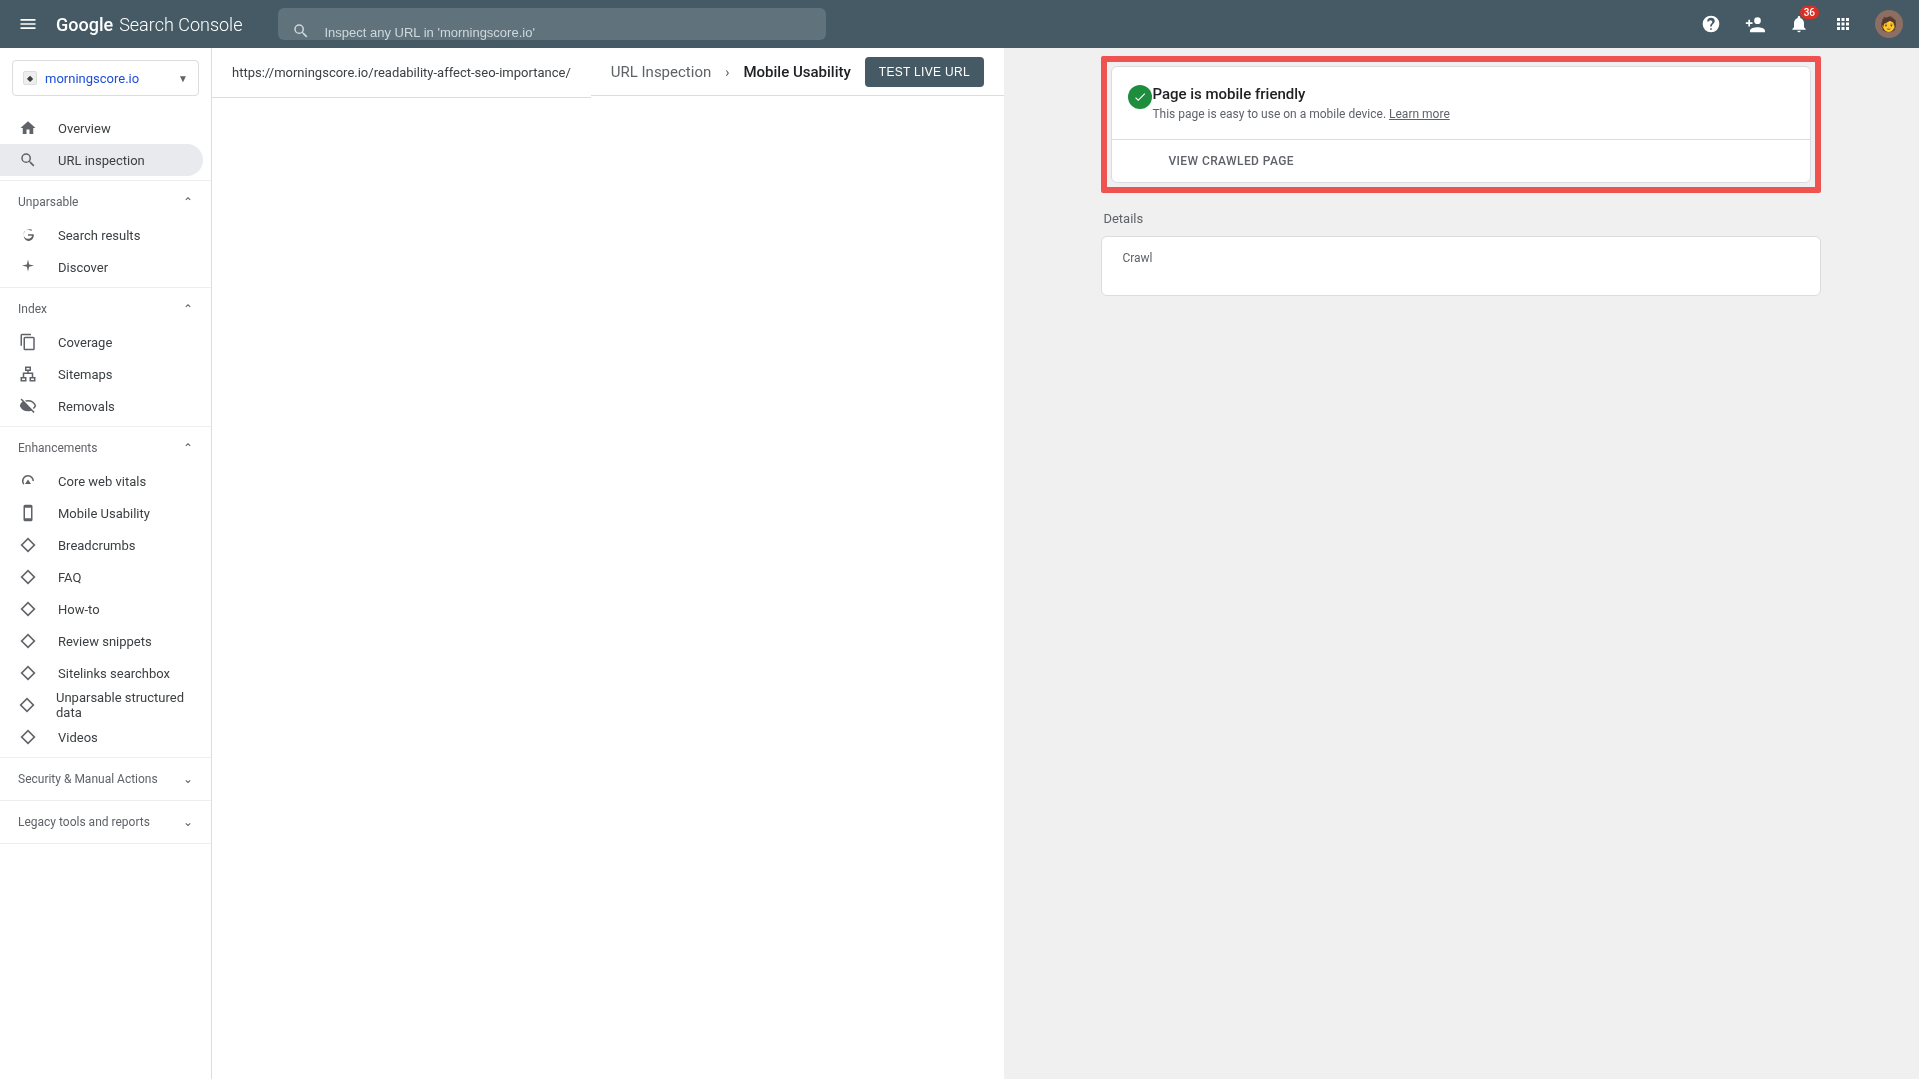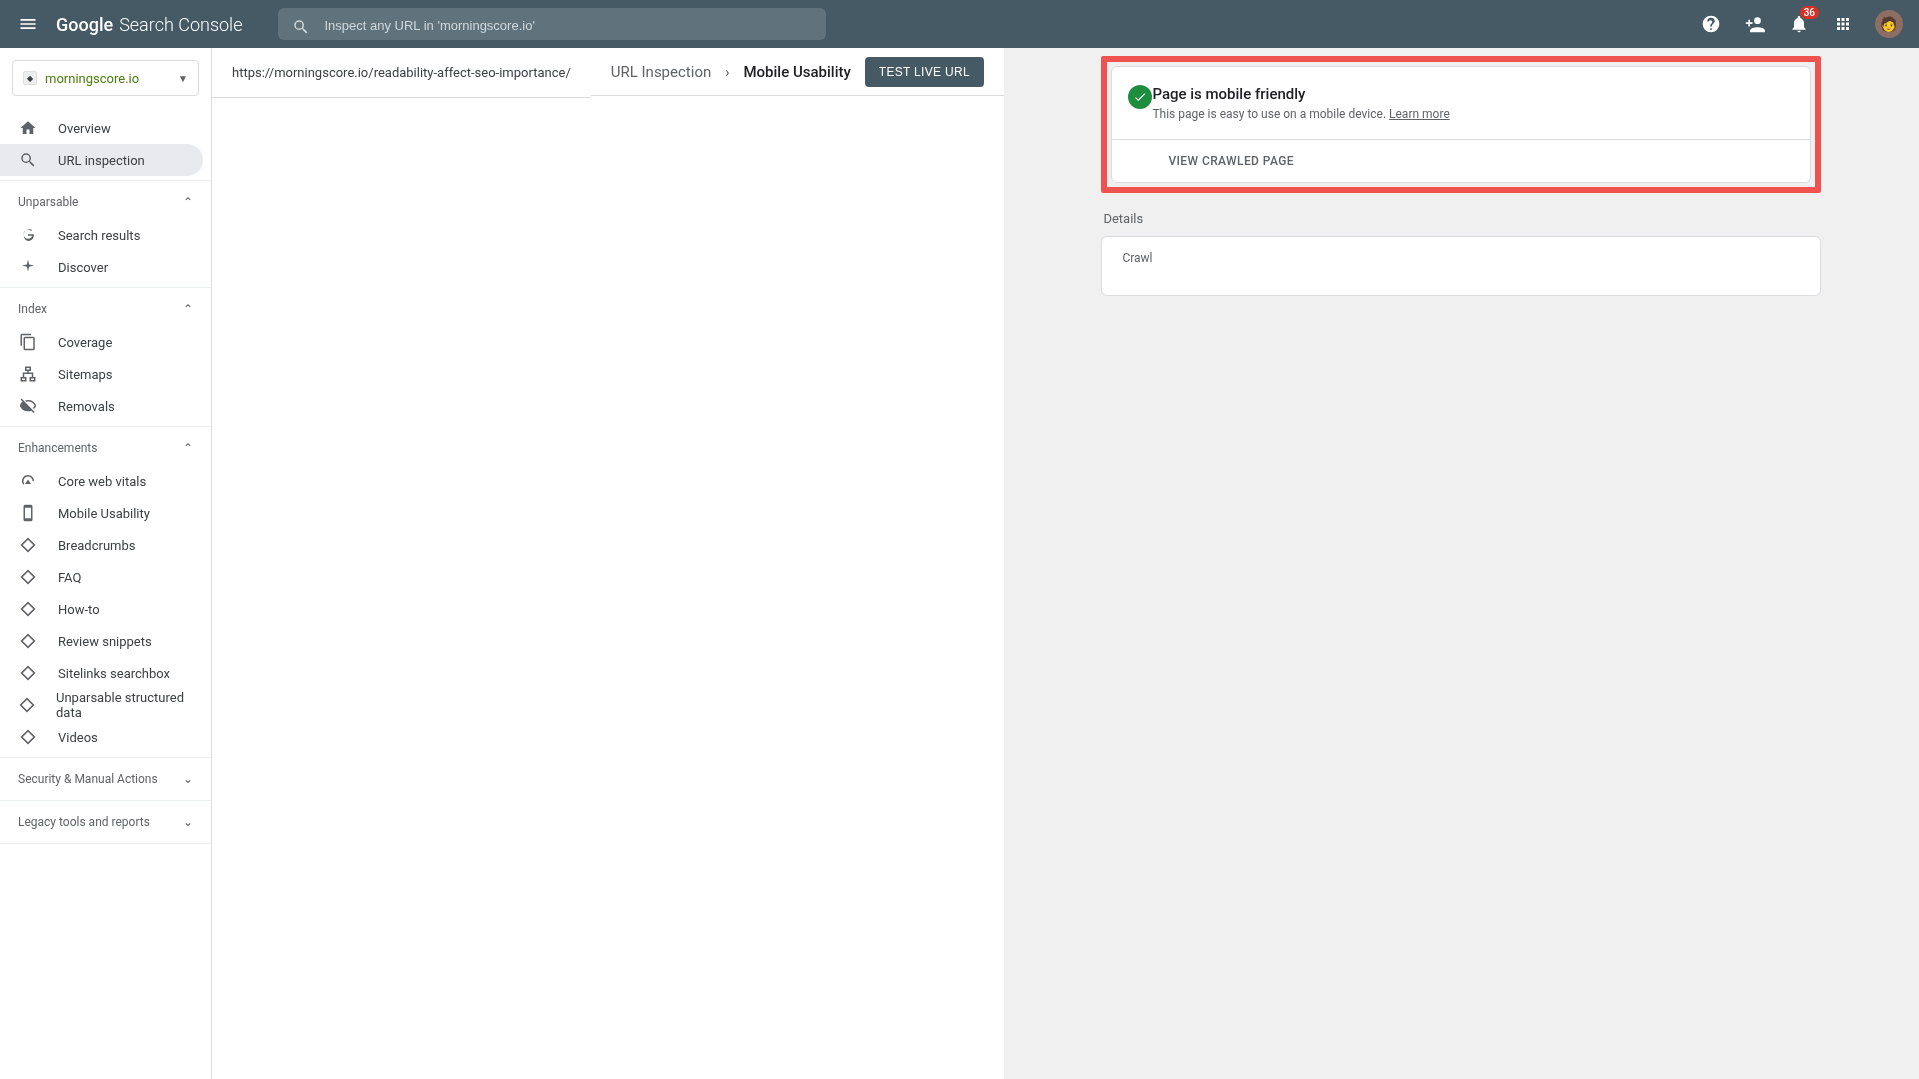--- a/index.html
+++ b/index.html
@@ -7,21 +7,21 @@
   .header {
     height: 48px; background: #455a64; display: flex; align-items: center;
     padding: 0 16px; gap: 16px; color: #fff;
   }
   .menu-btn { width: 24px; height: 24px; display: flex; align-items: center; justify-content: center; cursor: pointer; }
   .logo { display: flex; align-items: center; gap: 6px; font-size: 18px; }
   .logo .g { font-weight: 500; }
   .logo .sc { font-weight: 300; }
   .search-bar {
     flex: 0 0 548px; height: 32px; background: rgba(255,255,255,0.15);
-    border-radius: 6px; display: flex; align-items: flex-start; padding: 10px 14px; gap: 14px;
+    border-radius: 6px; display: flex; align-items: flex-end; padding: 0 14px; gap: 14px;
     margin-left: 20px;
   }
   .search-bar input {
     background: transparent; border: none; outline: none; color: #fff;
     font-size: 13px; flex: 1;
   }
   .search-bar input::placeholder { color: #cfd8dc; }
   .header-right { margin-left: auto; display: flex; align-items: center; gap: 20px; }
   .icon-btn { width: 24px; height: 24px; display: flex; align-items: center; justify-content: center; cursor: pointer; position: relative; }
   .badge {
@@ -36,21 +36,21 @@
   .sidebar::-webkit-scrollbar { width: 10px; }
   .sidebar::-webkit-scrollbar-thumb { background: #c1c1c1; border-radius: 5px; }
   .sidebar::-webkit-scrollbar-track { background: #f1f1f1; }
 
   .property-selector {
     margin: 12px; border: 1px solid #dadce0; border-radius: 4px;
     height: 36px; display: flex; align-items: center; padding: 0 10px; gap: 8px;
     cursor: pointer; font-size: 13px;
   }
   .property-selector .favicon { width:14px; height:14px; background:#eee; border:1px solid #ddd; border-radius:2px; font-size:8px; display:flex; align-items:center; justify-content:center;}
-  .property-selector .name { flex: 1; color:#4d7c0f; }
+  .property-selector .name { flex: 1; color:#1d4ed8; }
   .property-selector .caret { color:#5f6368; font-size:10px; }
 
   .nav-section { border-bottom: 1px solid #eceff1; padding: 4px 0; }
   .nav-header {
     padding: 10px 18px; font-size: 12px; color: #5f6368;
     display: flex; align-items: center; justify-content: space-between; cursor: pointer;
   }
   .nav-item {
     height: 32px; display: flex; align-items: center; gap: 20px;
     padding: 0 18px; font-size: 13px; color: #3c4043; cursor: pointer;

